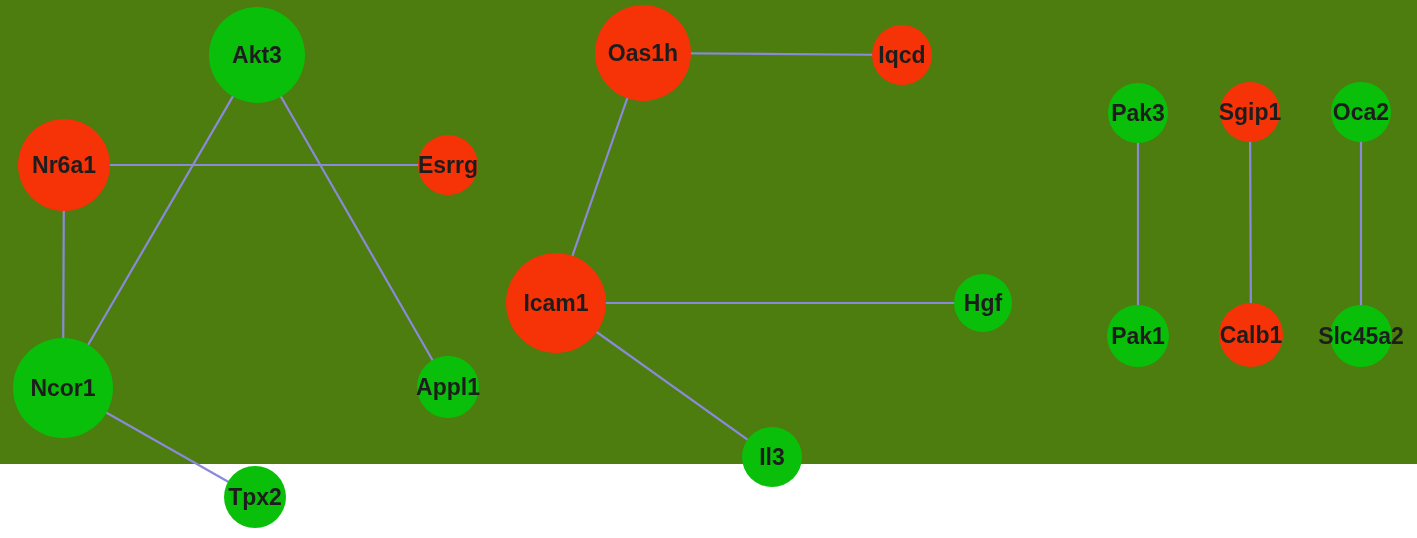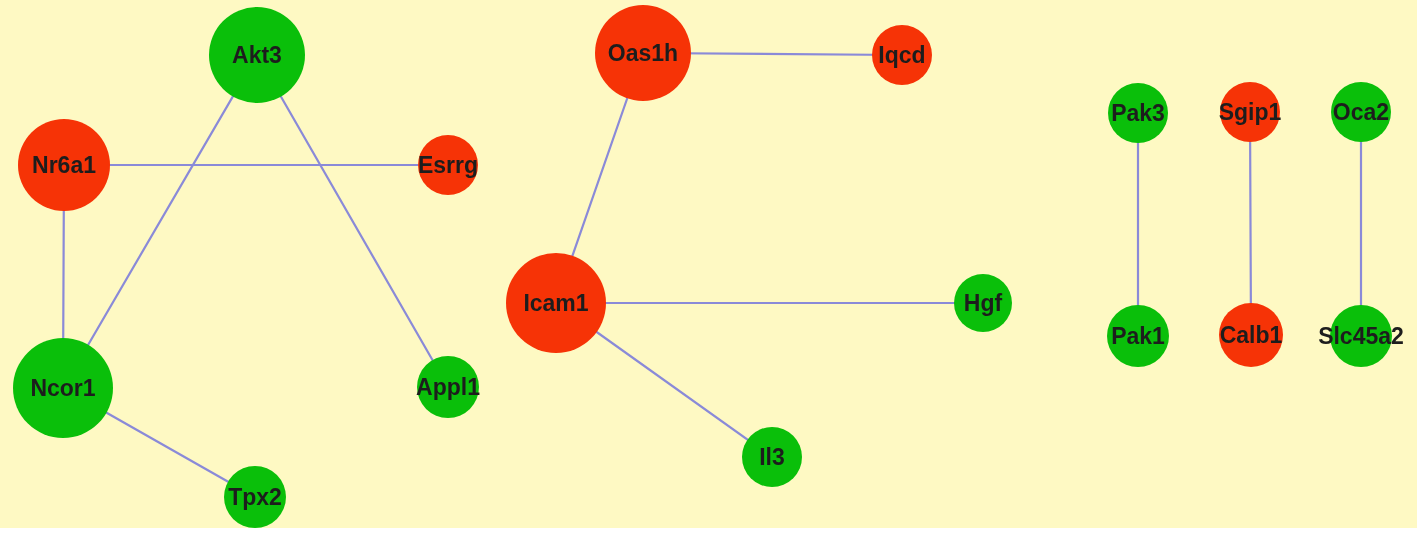--- a/index.html
+++ b/index.html
@@ -7,22 +7,22 @@
     padding: 0;
     background: #ffffff;
     width: 1417px;
     height: 538px;
     overflow: hidden;
     font-family: "Liberation Sans", sans-serif;
   }
   .canvas {
     position: relative;
     width: 1417px;
-    height: 528px;
-    background: #fef9c3;
+    height: 464px;
+    background: #4d7c0f;
   }
   svg { display: block; }
   .edge-line {
     stroke-linecap: round;
   }
   .node-label {
     font-family: "Liberation Sans", sans-serif;
     font-size: 23px;
     font-weight: 700;
     text-anchor: middle;

